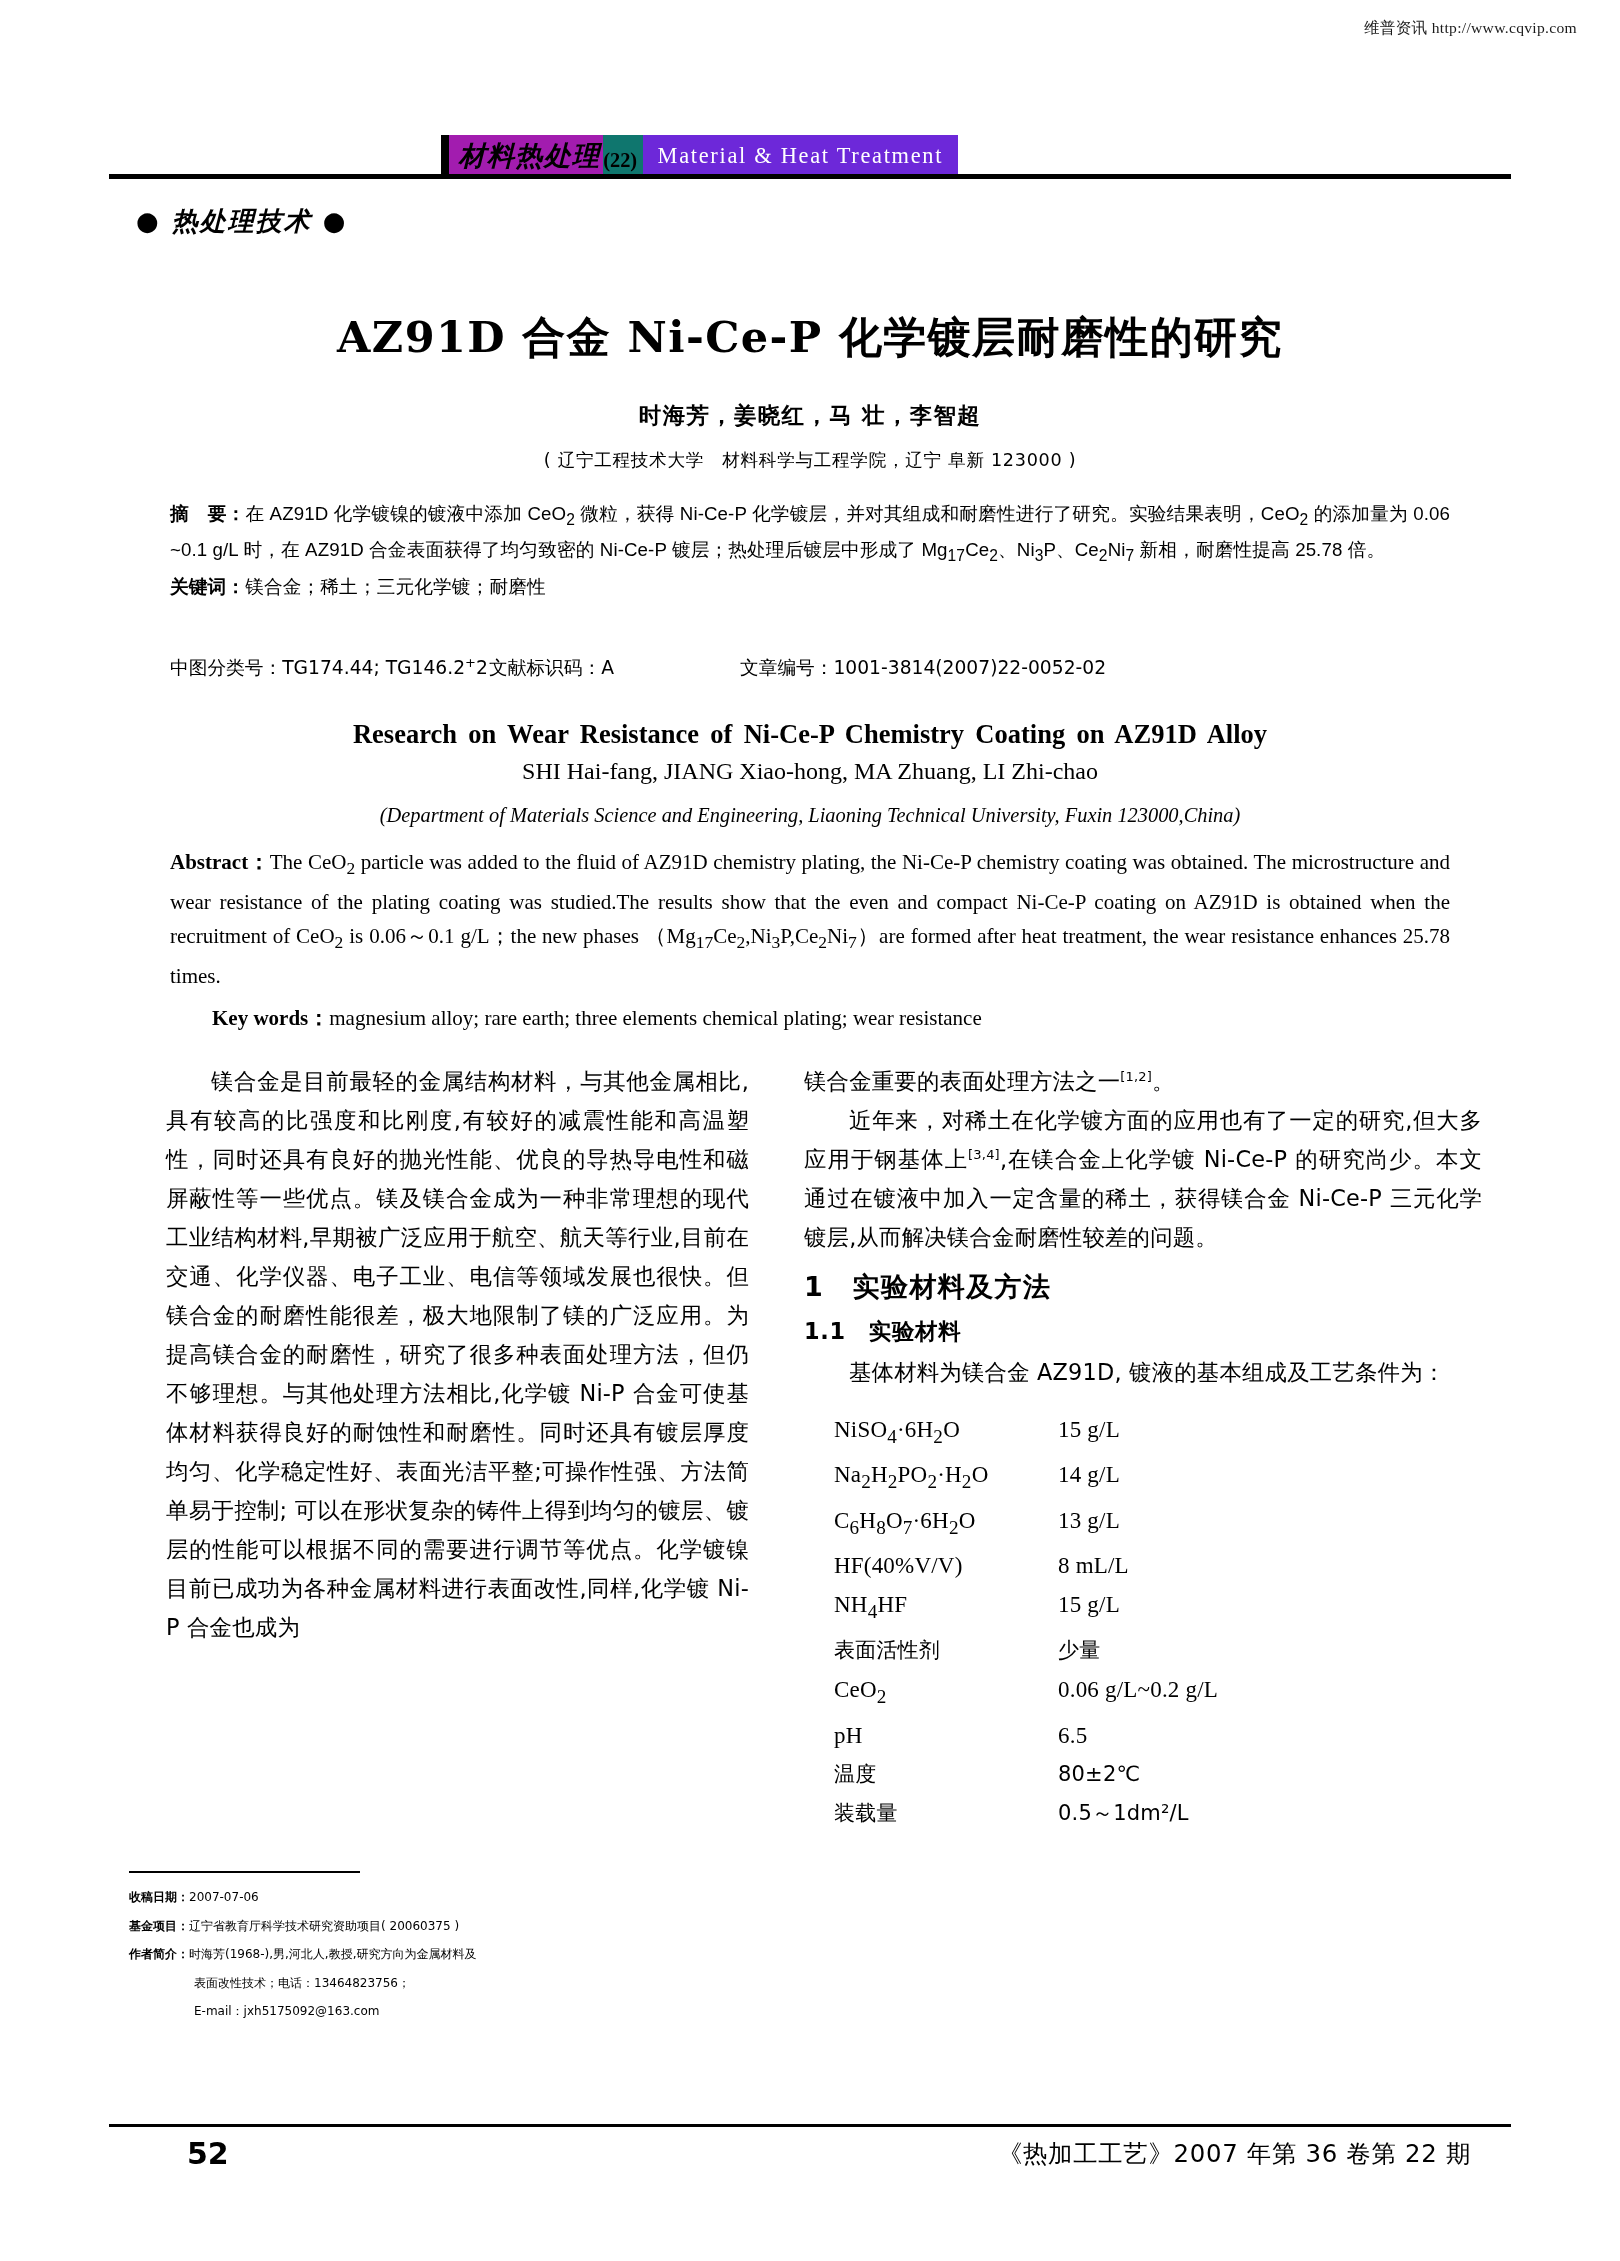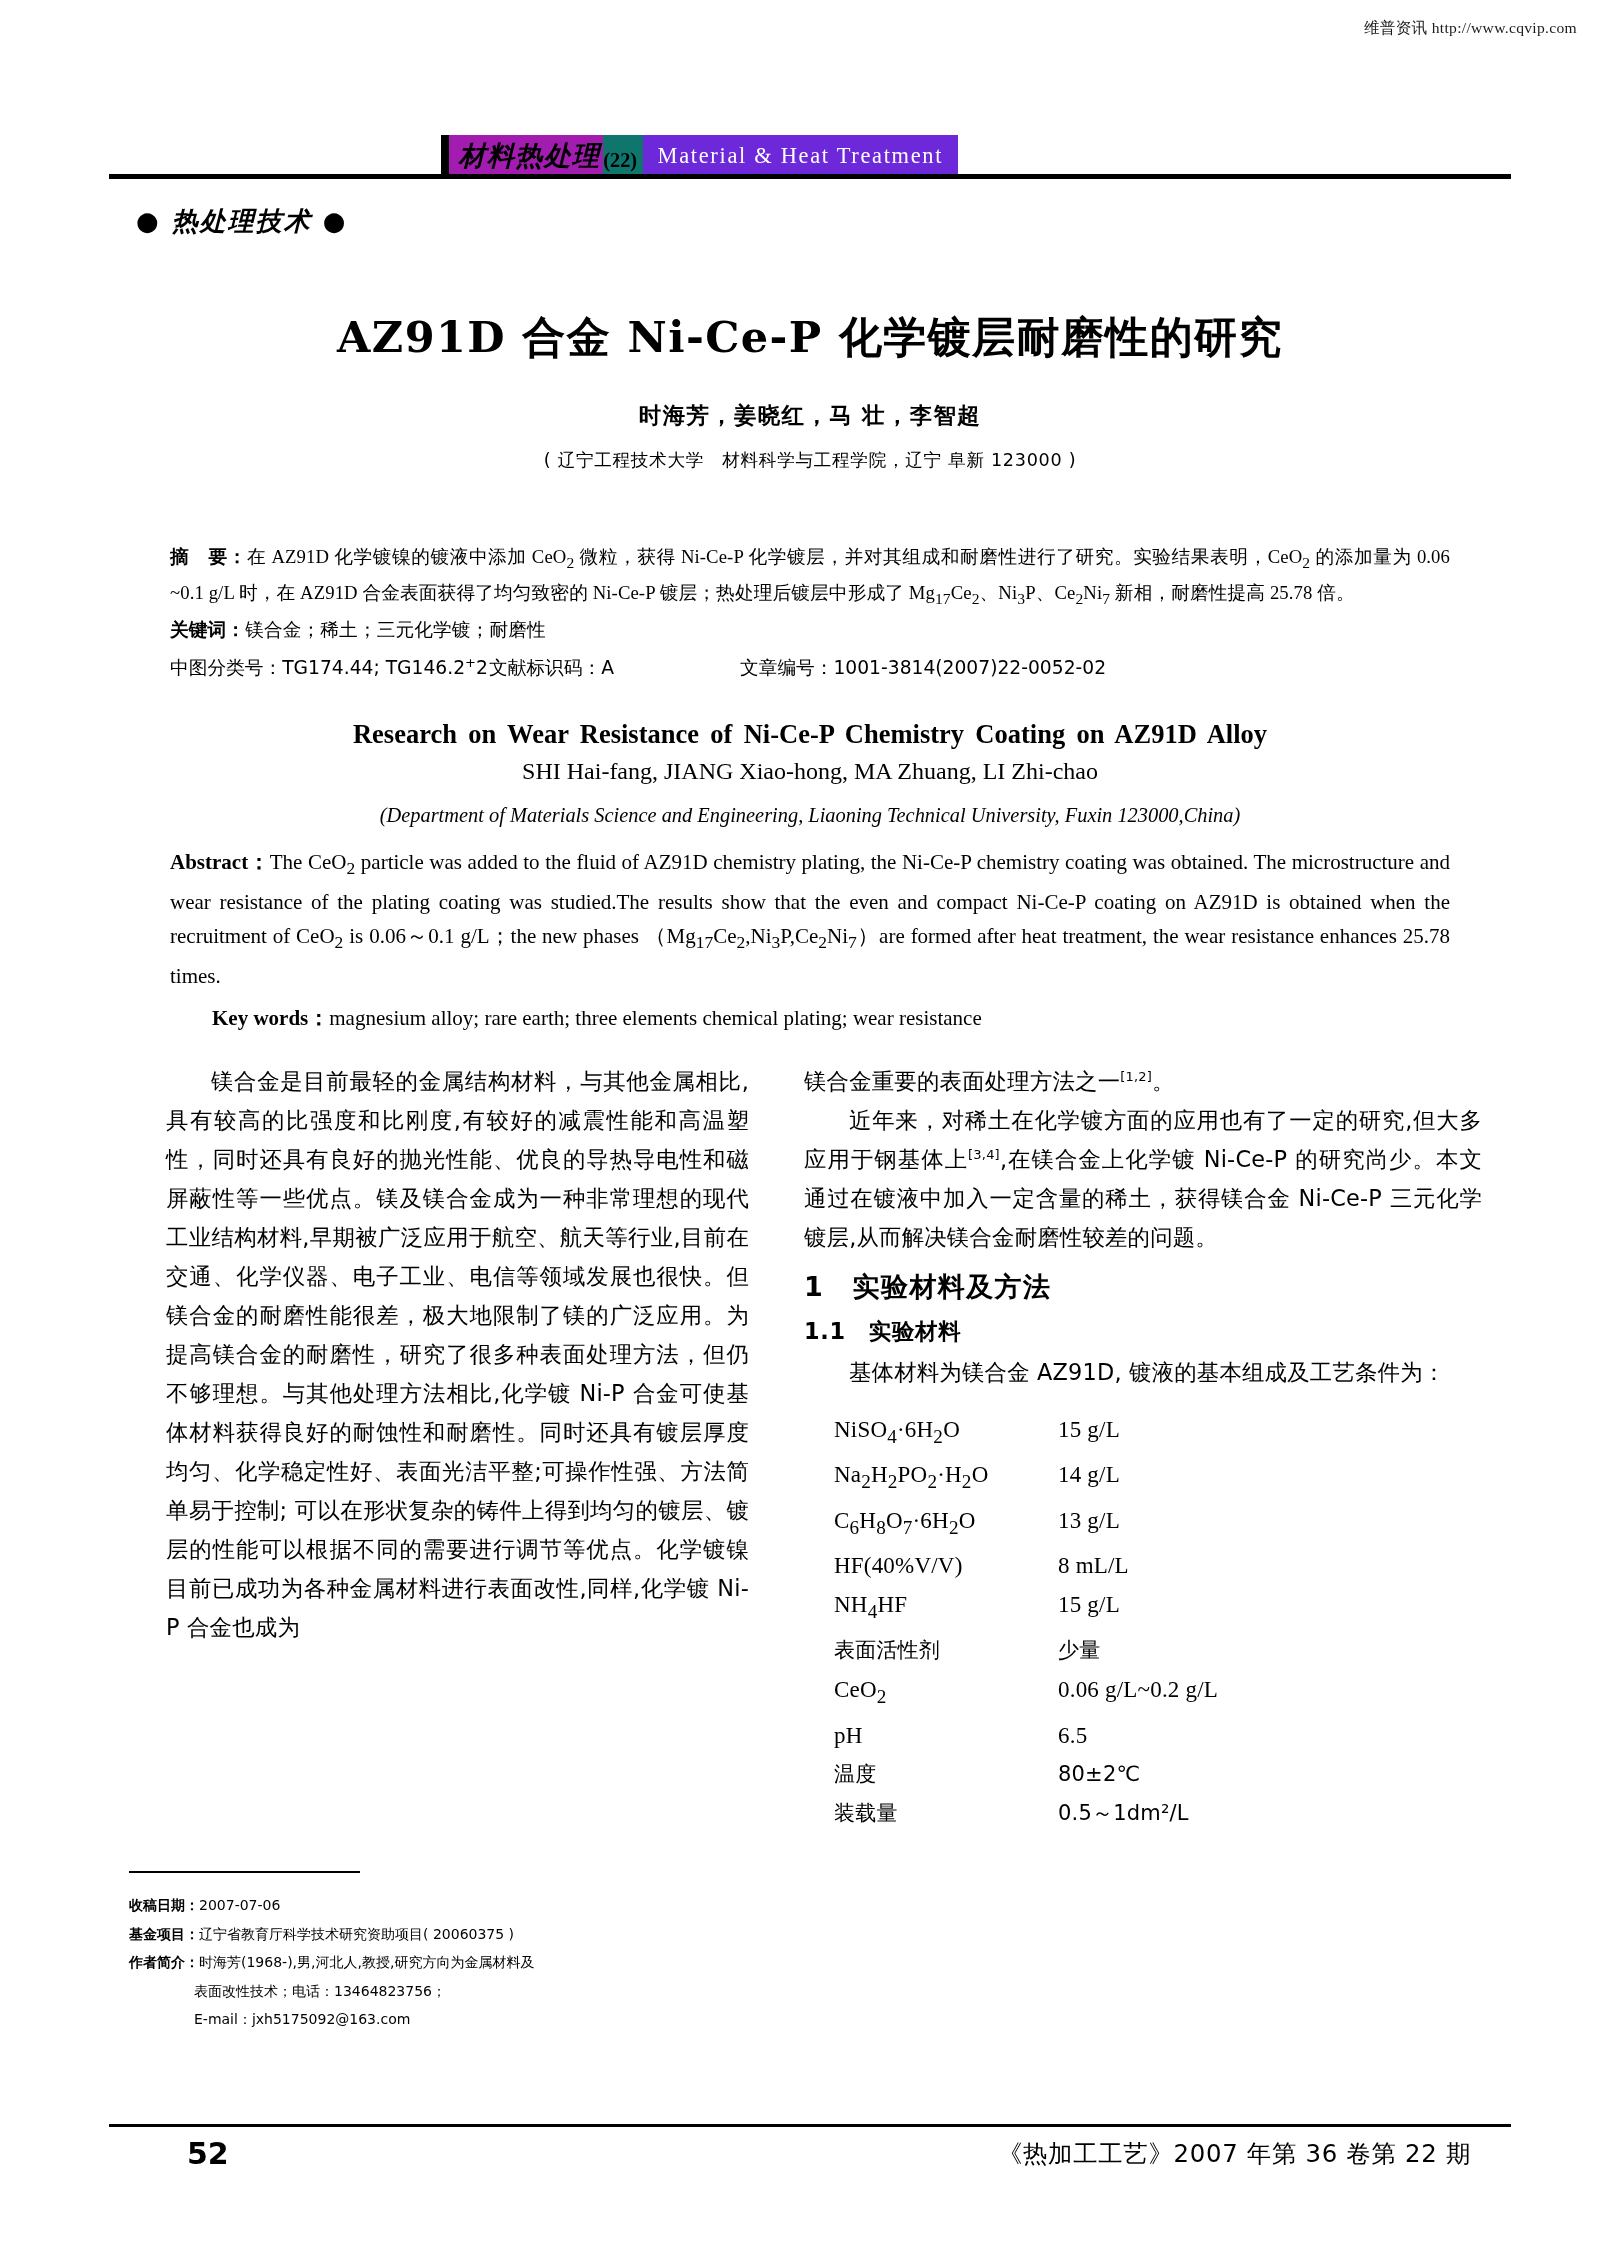--- a/index.html
+++ b/index.html
@@ -69,24 +69,23 @@
   }
   .affil-cn{
     position:absolute;left:109px;right:109px;top:448px;text-align:center;
     font-family:"DejaVu Sans","Liberation Sans",sans-serif;
     font-size:17.6px;letter-spacing:0.7px;
   }
 
   
   .zh-abs{
     position:absolute;left:170px;right:170px;top:499px;
-    font-family:Liberation Serif, serif;
+    font-family:Liberation Sans, sans-serif;
     font-size:18.7px;line-height:30px;text-align:justify;
     letter-spacing:0.1px;
-    margin-top:43px;
   }
   .zh-abs p{margin:0;}
   .zh-abs .lead{font-weight:bold;}
   .zh-abs .kw{margin-top:2px;}
   .zh-abs .kw .lead{font-weight:bold;}
   .clsline{
     position:absolute;left:170px;right:170px;top:655px;
     font-family:"DejaVu Sans","Liberation Sans",sans-serif;
     font-size:18.7px;display:flex;
   }
@@ -130,21 +129,21 @@
   .col.left{left:166px;}
   .col.right{left:804px;width:678px;}
   .col p{margin:0;}
   .col p.ind{text-indent:45px;}
   sup{font-size:13px;vertical-align:super;line-height:0;}
 
   
   .footnote{
     position:absolute;left:129px;top:1883px;width:611px;
     font-family:"DejaVu Sans","Liberation Sans",sans-serif;
-    font-size:14px;line-height:28.5px;margin-top:8px;
+    font-size:12px;line-height:28.5px;
   }
   .fn-rule{
     position:absolute;left:129px;top:1871px;width:231px;height:2px;background:#000;
   }
   .footnote .b{font-weight:bold;}
   .footnote .ind2{padding-left:65px;}
 
   
   .h1{
     font-family:"DejaVu Sans","Liberation Sans",sans-serif;

